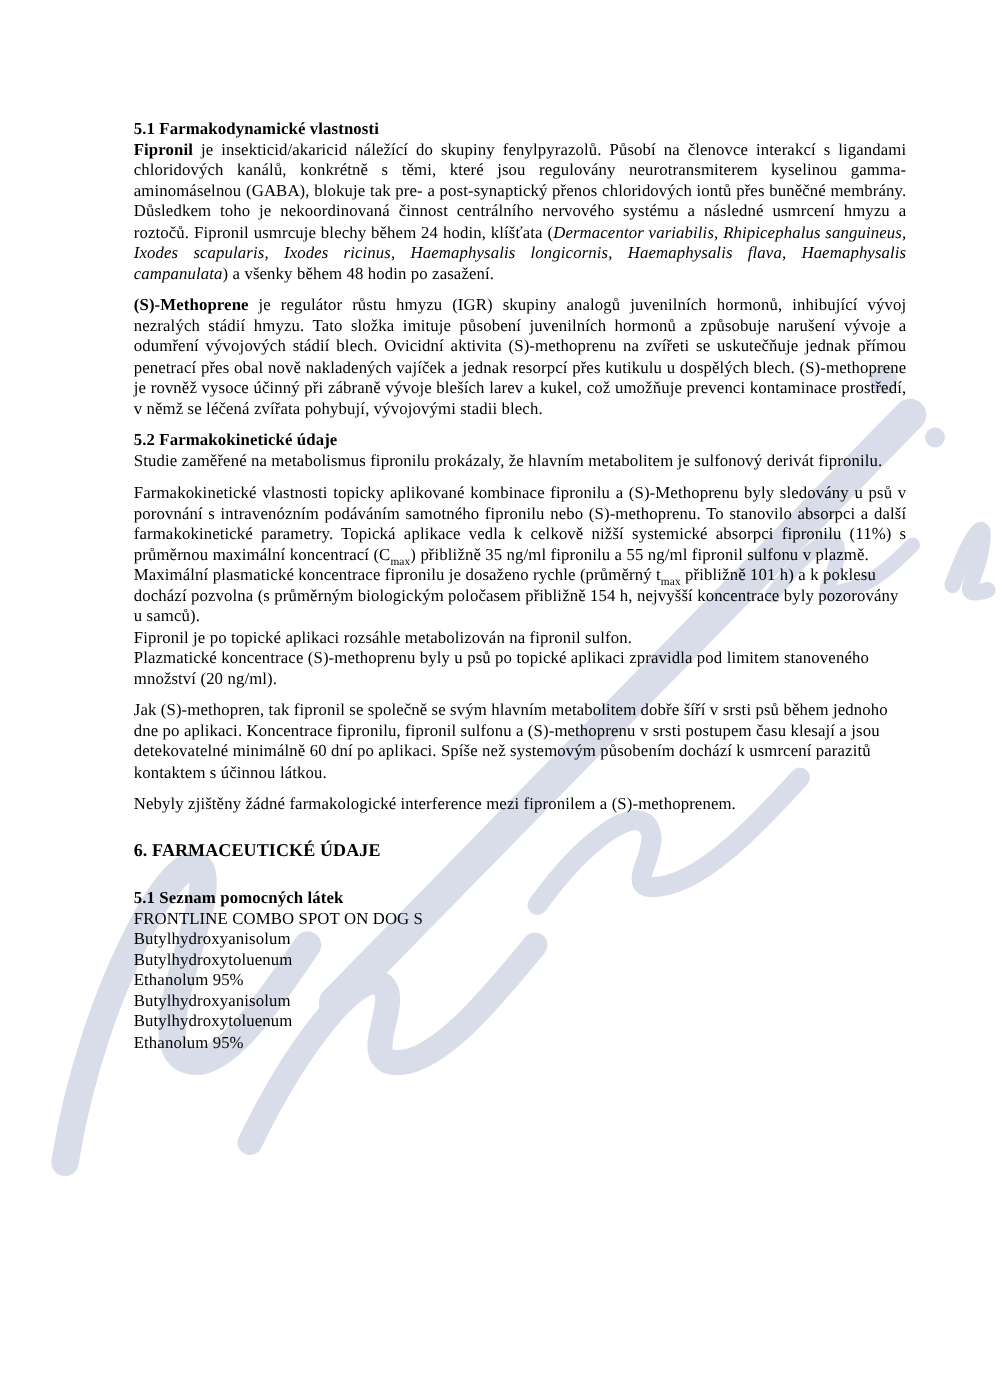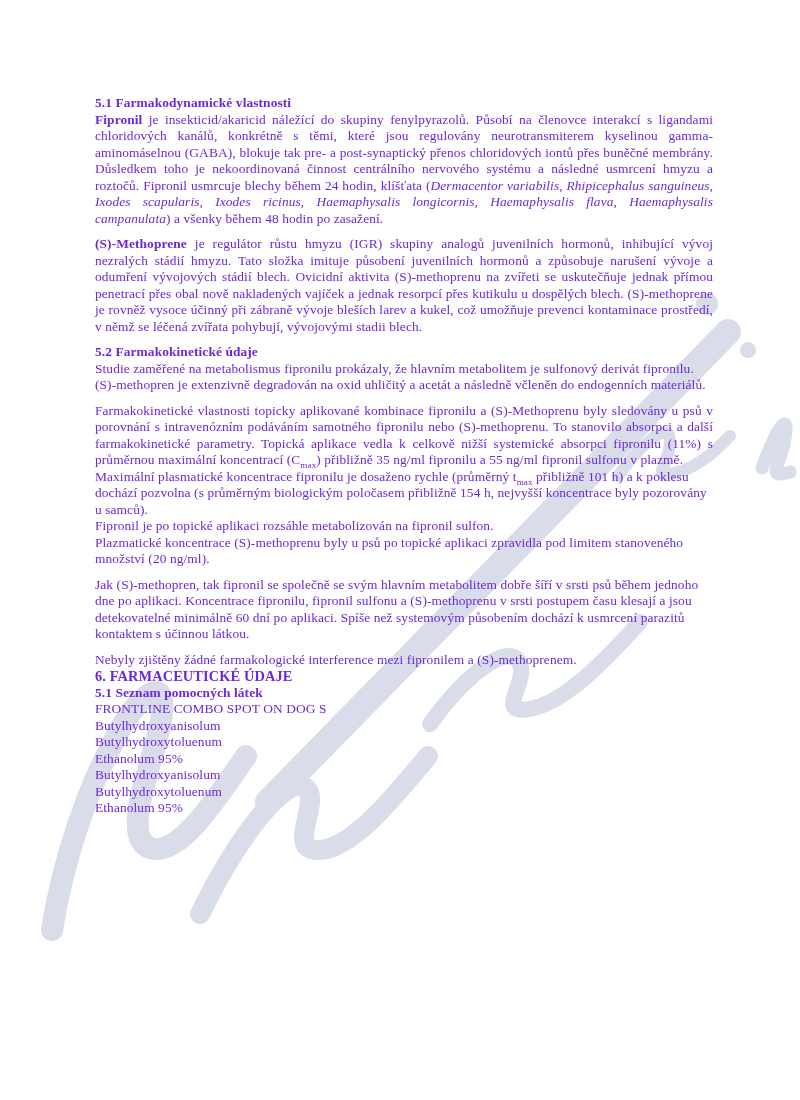--- a/index.html
+++ b/index.html
@@ -21,32 +21,32 @@
     top: 0;
     width: 800px;
     height: 1100px;
     z-index: 0;
     color: #d9dde9; 
     pointer-events: none;
   }
   .watermark svg { display: block; }
   .content {
     position: absolute;
-    left: 95px;
+    left: 107px;
     top: 95px;
     width: 618px;
     z-index: 1;
     font-size: 13.4px;
     line-height: 16.5px;
-    color: #6d28d9;
+    color: #000000;
     letter-spacing: 0.1px;
   }
   .block { margin: 0; }
   .gap    { margin-top: 9px; }
-  .gap-lg { }
+  .gap-lg { margin-top: 21px; }
   .justify { text-align: justify; text-justify: inter-word; }
   .heading    { font-weight: bold; }
   .heading-lg { font-weight: bold; font-size: 14.4px; }
   .b { font-weight: bold; }
   .i { font-style: italic; }
   sub { font-size: 0.68em; line-height: 0; }
 </style>
 </head>
 <body>
 
@@ -70,21 +70,20 @@
       <circle cx="748" cy="350" r="8" fill="currentColor" stroke="none"></circle>
     </svg>
   </div>
 
   <div class="content">
       <div class="block heading"><span>5.1 Farmakodynamické vlastnosti</span></div>
       <div class="block justify"><span class="b">Fipronil</span><span> je insekticid/akaricid náležící do skupiny fenylpyrazolů. Působí na členovce interakcí s ligandami chloridových kanálů, konkrétně s těmi, které jsou regulovány neurotransmiterem kyselinou gamma-aminomáselnou (GABA), blokuje tak pre- a post-synaptický přenos chloridových iontů přes buněčné membrány. Důsledkem toho je nekoordinovaná činnost centrálního nervového systému a následné usmrcení hmyzu a roztočů. Fipronil usmrcuje blechy během 24 hodin, klíšťata (</span><span class="i">Dermacentor variabilis, Rhipicephalus sanguineus, Ixodes scapularis, Ixodes ricinus, Haemaphysalis longicornis, Haemaphysalis flava, Haemaphysalis campanulata</span><span>) a všenky během 48 hodin po zasažení.</span></div>
       <div class="block justify gap"><span class="b">(S)-Methoprene</span><span> je regulátor růstu hmyzu (IGR) skupiny analogů juvenilních hormonů, inhibující vývoj nezralých stádií hmyzu. Tato složka imituje působení juvenilních hormonů a způsobuje narušení vývoje a odumření vývojových stádií blech. Ovicidní aktivita (S)-methoprenu na zvířeti se uskutečňuje jednak přímou penetrací přes obal nově nakladených vajíček a jednak resorpcí přes kutikulu u dospělých blech. (S)-methoprene je rovněž vysoce účinný při zábraně vývoje bleších larev a kukel, což umožňuje prevenci kontaminace prostředí, v němž se léčená zvířata pohybují, vývojovými stadii blech.</span></div>
       <div class="block heading gap"><span>5.2 Farmakokinetické údaje</span></div>
       <div class="block justify"><span>Studie zaměřené na metabolismus fipronilu prokázaly, že hlavním metabolitem je sulfonový derivát fipronilu.</span></div>
-      <div class="block justify"><span>(S)-methopren je extenzivně degradován na oxid uhličitý a acetát a následně včleněn do endogenních materiálů.</span></div>
       <div class="block justify gap"><span>Farmakokinetické vlastnosti topicky aplikované kombinace fipronilu a (S)-Methoprenu byly sledovány u psů v porovnání s intravenózním podáváním samotného fipronilu nebo (S)-methoprenu. To stanovilo absorpci a další farmakokinetické parametry. Topická aplikace vedla k celkově nižší systemické absorpci fipronilu (11%) s průměrnou maximální koncentrací (C</span><sub>max</sub><span>) přibližně 35 ng/ml fipronilu a 55 ng/ml fipronil sulfonu v plazmě.</span></div>
       <div class="block"><span>Maximální plasmatické koncentrace fipronilu je dosaženo rychle (průměrný t</span><sub>max</sub><span> přibližně 101 h) a k poklesu dochází pozvolna (s průměrným biologickým poločasem přibližně 154 h, nejvyšší koncentrace byly pozorovány u samců).</span></div>
       <div class="block"><span>Fipronil je po topické aplikaci rozsáhle metabolizován na fipronil sulfon.</span></div>
       <div class="block"><span>Plazmatické koncentrace (S)-methoprenu byly u psů po topické aplikaci zpravidla pod limitem stanoveného množství (20 ng/ml).</span></div>
       <div class="block gap"><span>Jak (S)-methopren, tak fipronil se společně se svým hlavním metabolitem dobře šíří v srsti psů během jednoho dne po aplikaci. Koncentrace fipronilu, fipronil sulfonu a (S)-methoprenu v srsti postupem času klesají a jsou detekovatelné minimálně 60 dní po aplikaci. Spíše než systemovým působením dochází k usmrcení parazitů kontaktem s účinnou látkou.</span></div>
       <div class="block gap"><span>Nebyly zjištěny žádné farmakologické interference mezi fipronilem a (S)-methoprenem.</span></div>
       <div class="block heading-lg gap-lg"><span>6. FARMACEUTICKÉ ÚDAJE</span></div>
       <div class="block heading gap-lg"><span>5.1 Seznam pomocných látek</span></div>
       <div class="block"><span>FRONTLINE COMBO SPOT ON DOG S</span></div>
       <div class="block"><span>Butylhydroxyanisolum</span></div>

